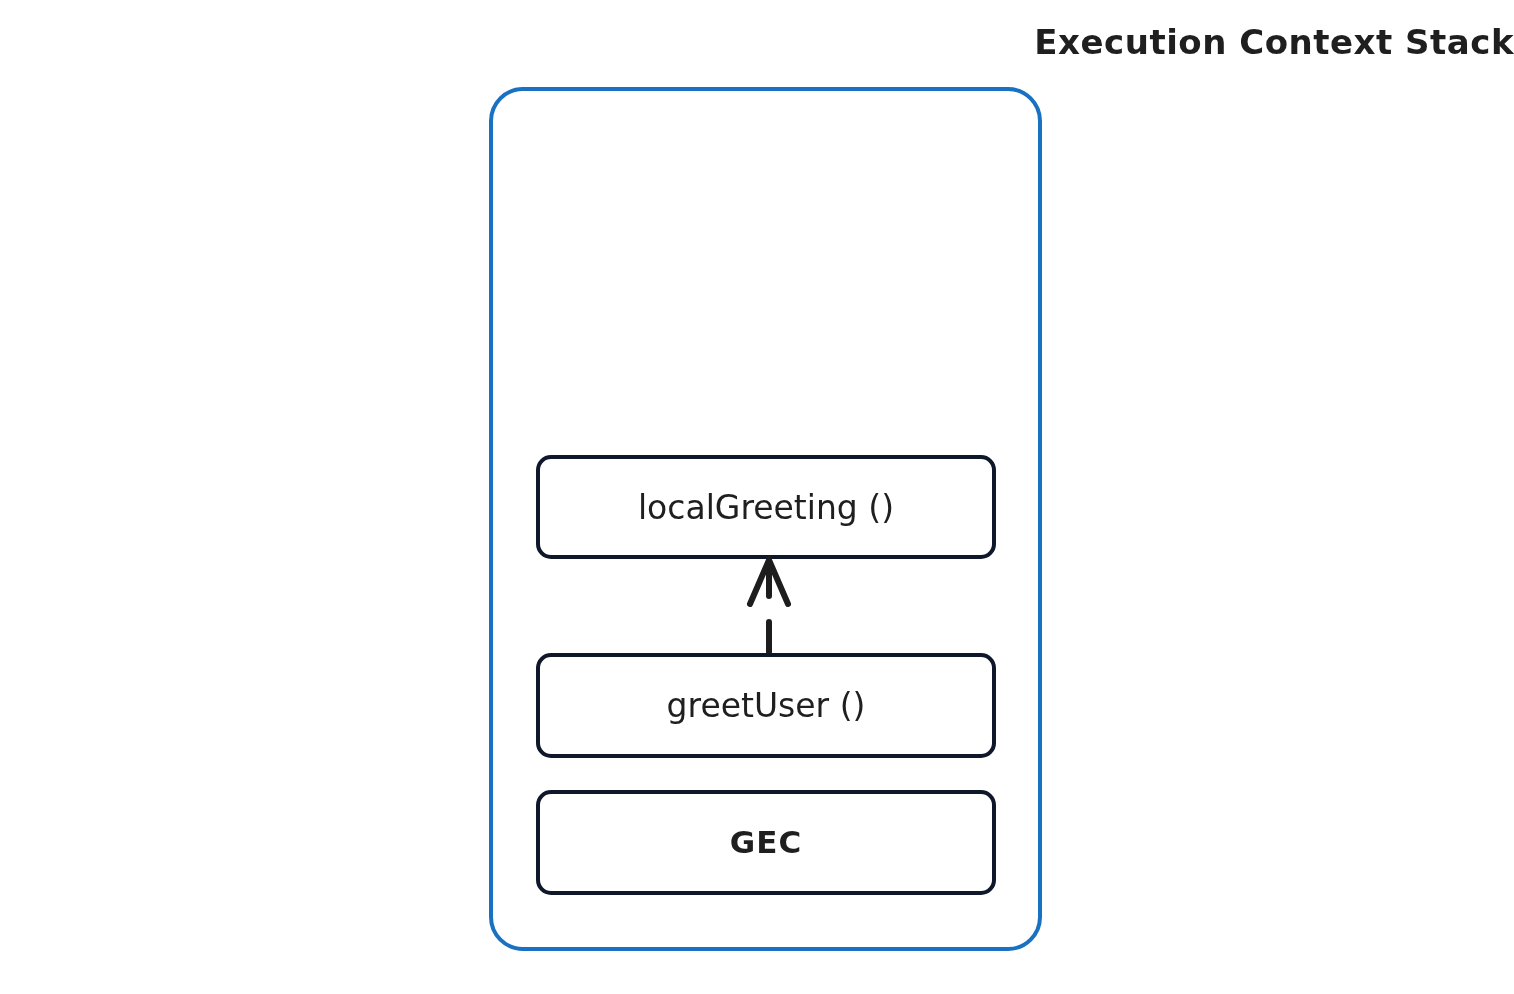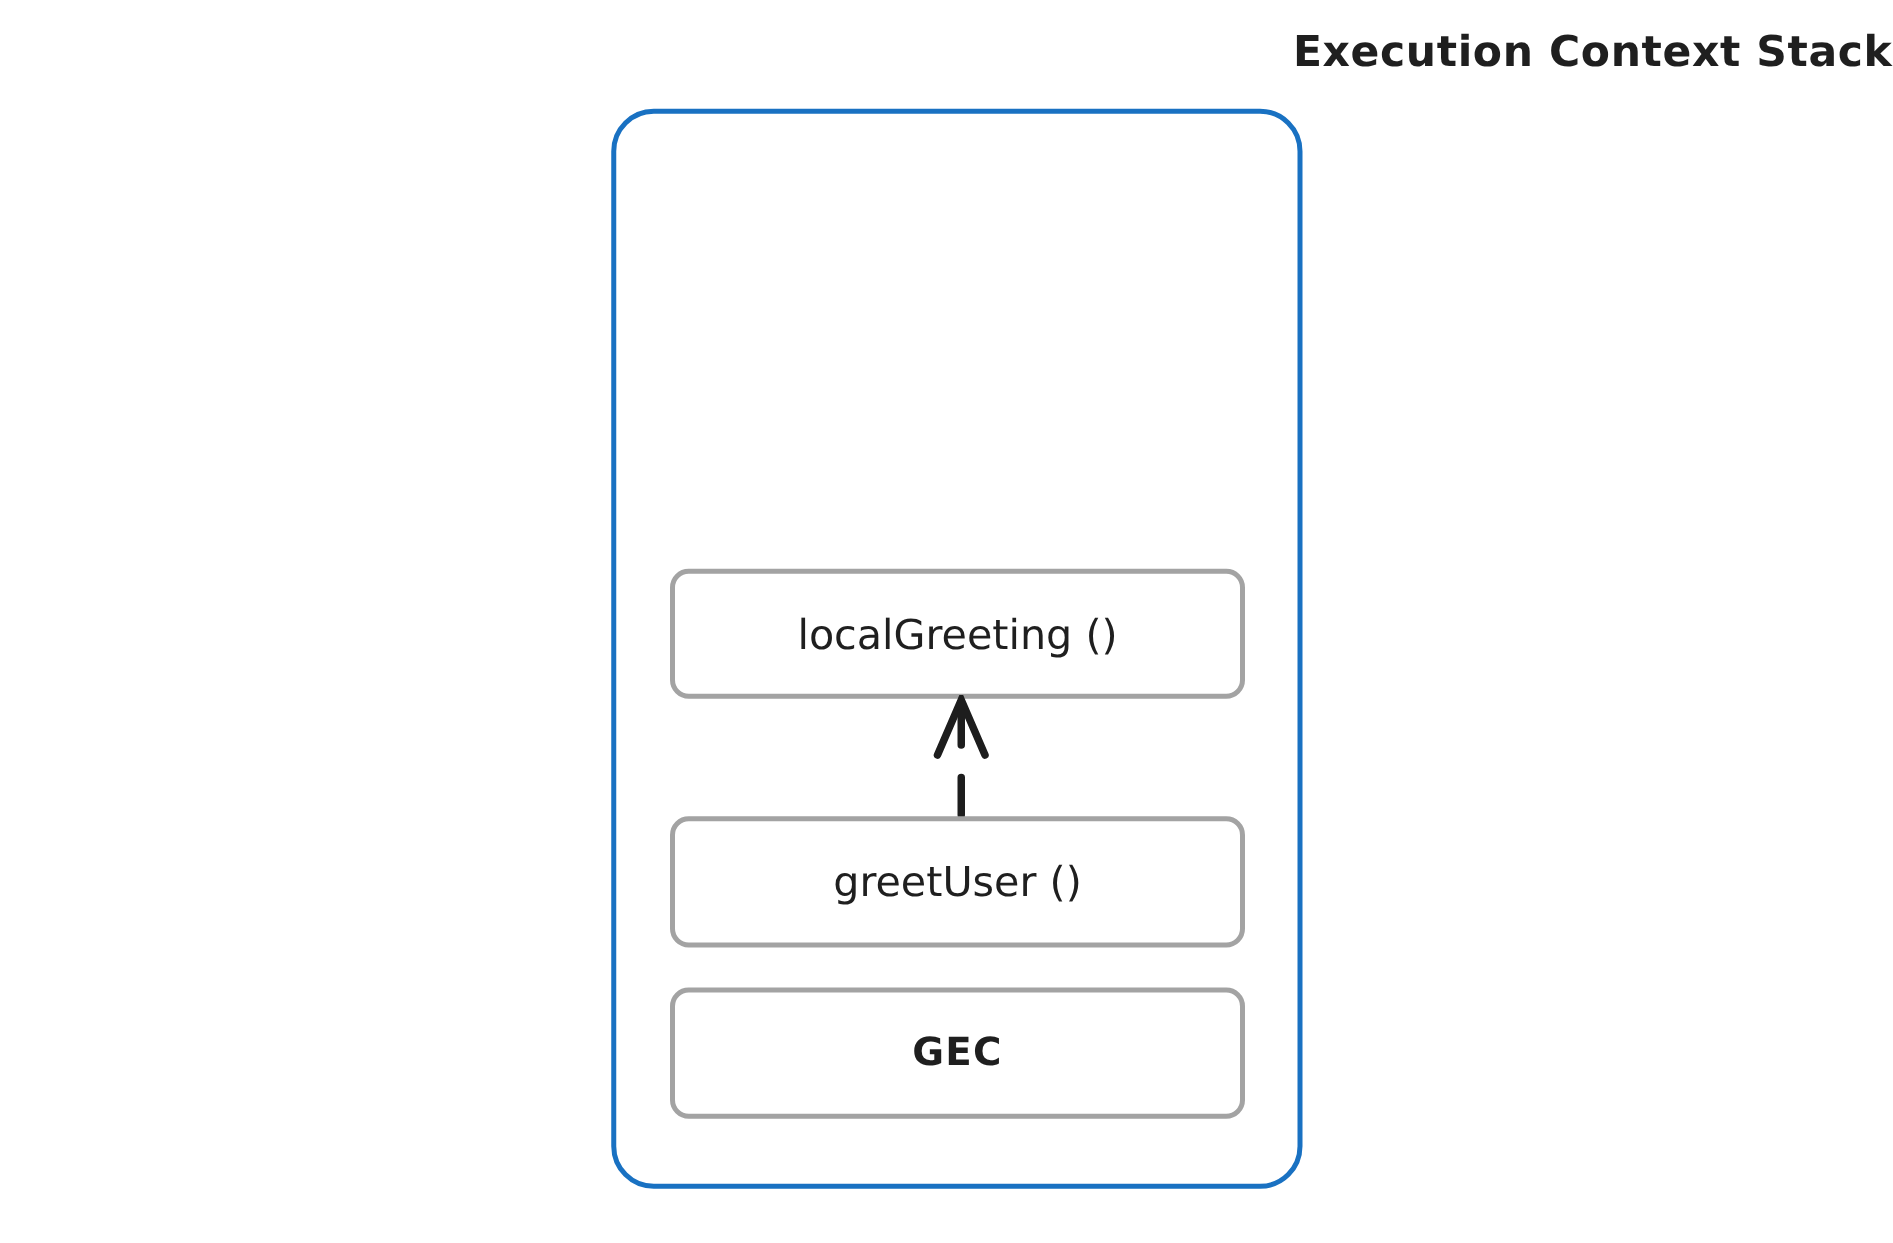--- a/index.html
+++ b/index.html
@@ -49,21 +49,21 @@
     box-sizing: border-box;
     background: transparent;
   }
 
   
   .frame-box {
     position: absolute;
     left: 536px;
     width: 460px;
     box-sizing: border-box;
-    border: 4px solid #a3a3a3;
+    border: 4px solid #0f172a;
     border-radius: 15px;
     background: #ffffff;
     display: flex;
     align-items: center;
     justify-content: center;
   }
   .frame-box.top    { top: 455px; height: 104px; }
   .frame-box.middle { top: 653px; height: 105px; }
   .frame-box.bottom { top: 790px; height: 105px; }
 

